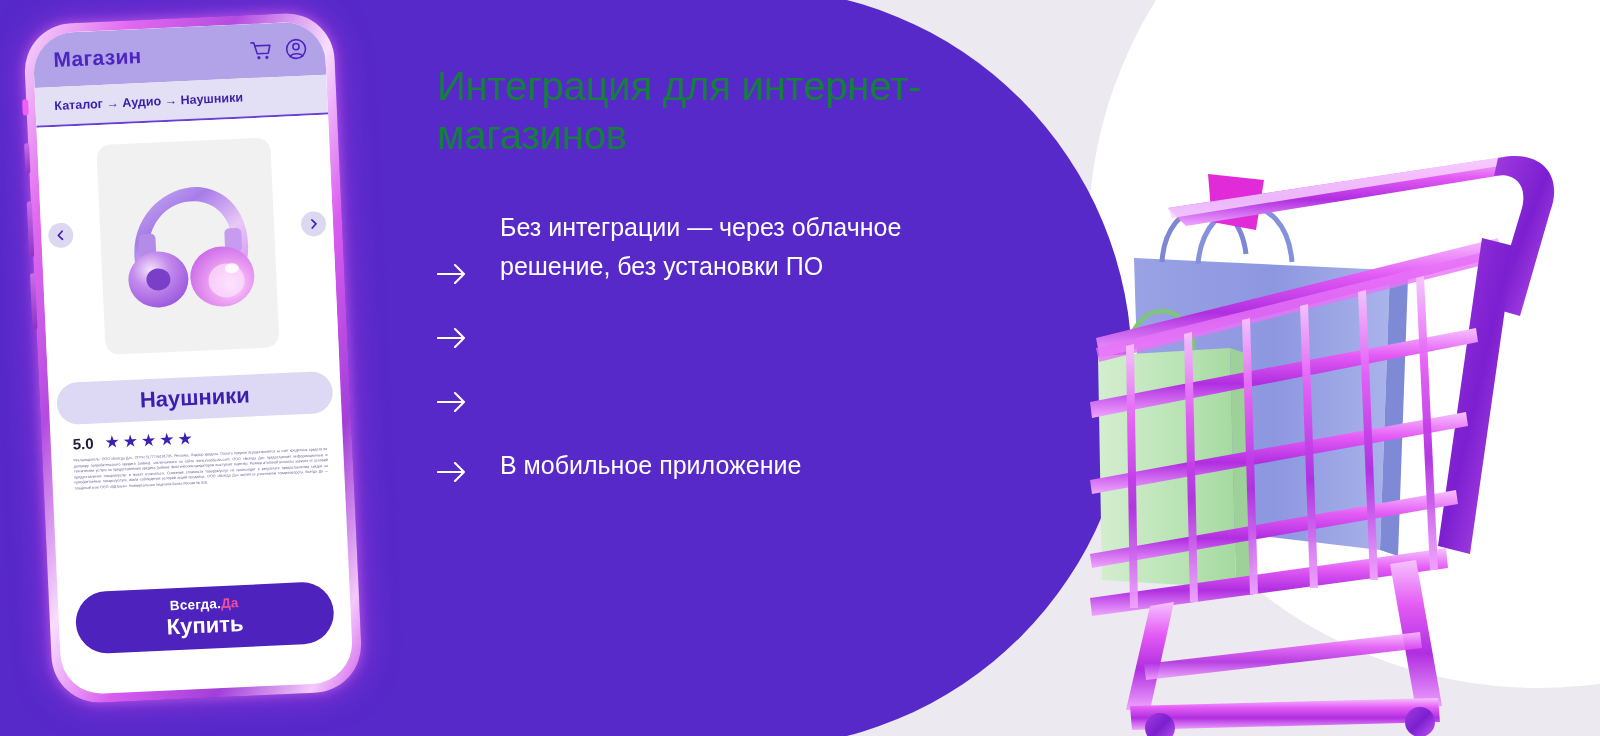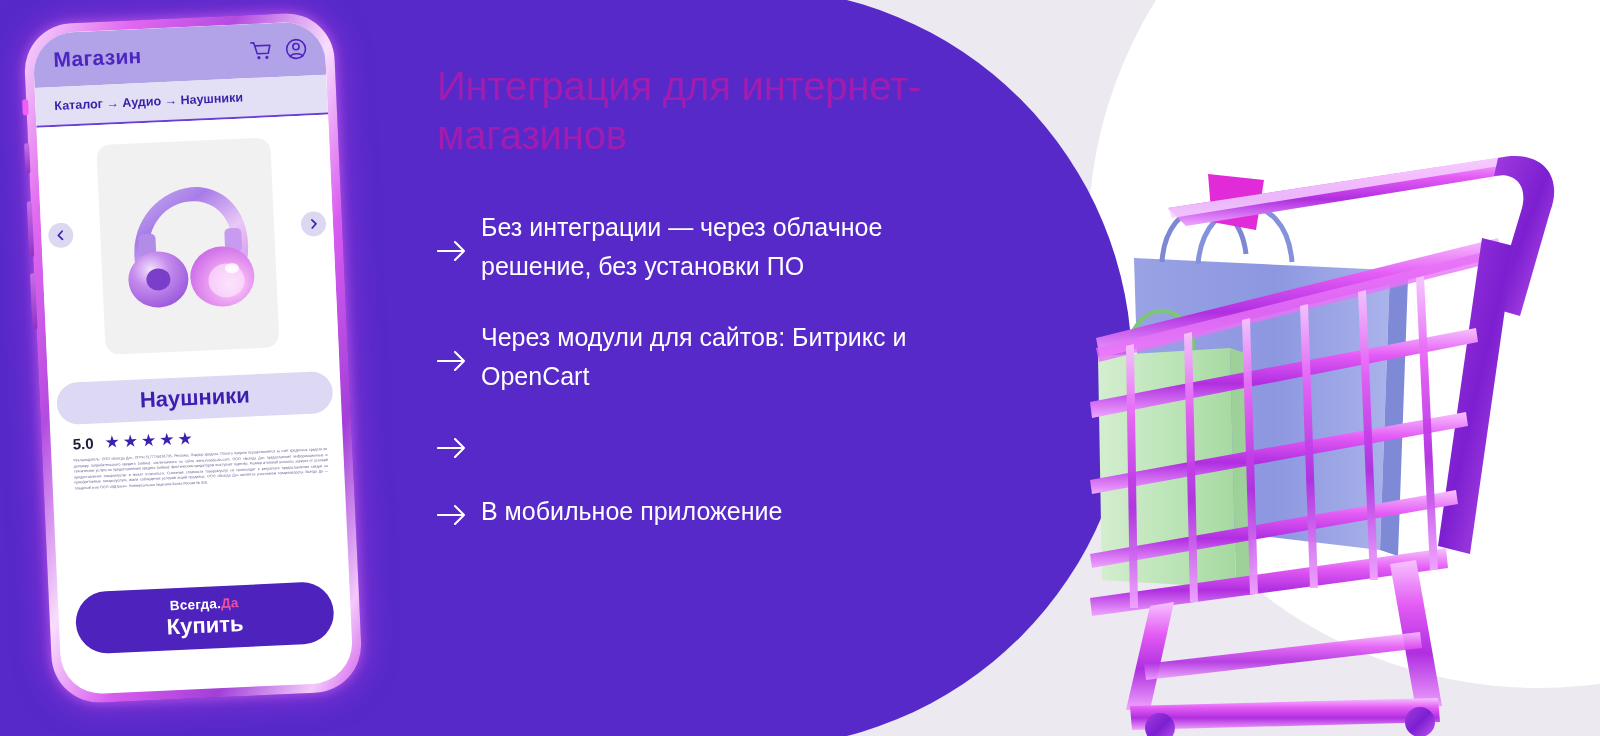--- a/index.html
+++ b/index.html
@@ -40,35 +40,35 @@
   }
 
   
   .content {
     position: absolute;
     left: 437px; top: 62px;
     width: 580px;
     z-index: 6;
   }
   .headline {
-    color: #a21caf;
+    color: #15803d;
     font-size: 40px;
     line-height: 1.22;
     font-weight: 400;
     letter-spacing: -0.2px;
     width: 540px;
   }
   .bullets {
     margin-top: 48px;
     list-style: none;
   }
   .bullet {
     display: flex;
-    align-items: center;
-    gap: 13px;
+    align-items: flex-end;
+    gap: 32px;
     margin-bottom: 31px;
   }
   .bullet:last-child { margin-bottom: 12px; }
   .arrow-icon {
     flex: 0 0 auto;
     width: 31px; height: 26px;
     margin-top: 7px;
   }
   .arrow-icon svg { display: block; }
   .bullet-text {
@@ -360,21 +360,20 @@
             </svg>
         </span>
         <span class="bullet-text">Без интеграции — через облачное решение, без установки ПО</span>
       </li>
       <li class="bullet">
         <span class="arrow-icon">
           <svg width="31" height="26" viewBox="0 0 31 26">
               <path d="M1 13 H27 M18 4 L27 13 L18 22" fill="none" stroke="#ffffff" stroke-width="2.1" stroke-linecap="round" stroke-linejoin="round"></path>
             </svg>
         </span>
-        <span class="bullet-text">Через модули для сайтов: Битрикс и OpenCart</span>
       </li>
       <li class="bullet">
         <span class="arrow-icon">
           <svg width="31" height="26" viewBox="0 0 31 26">
               <path d="M1 13 H27 M18 4 L27 13 L18 22" fill="none" stroke="#ffffff" stroke-width="2.1" stroke-linecap="round" stroke-linejoin="round"></path>
             </svg>
         </span>
       </li>
       <li class="bullet">
         <span class="arrow-icon">

